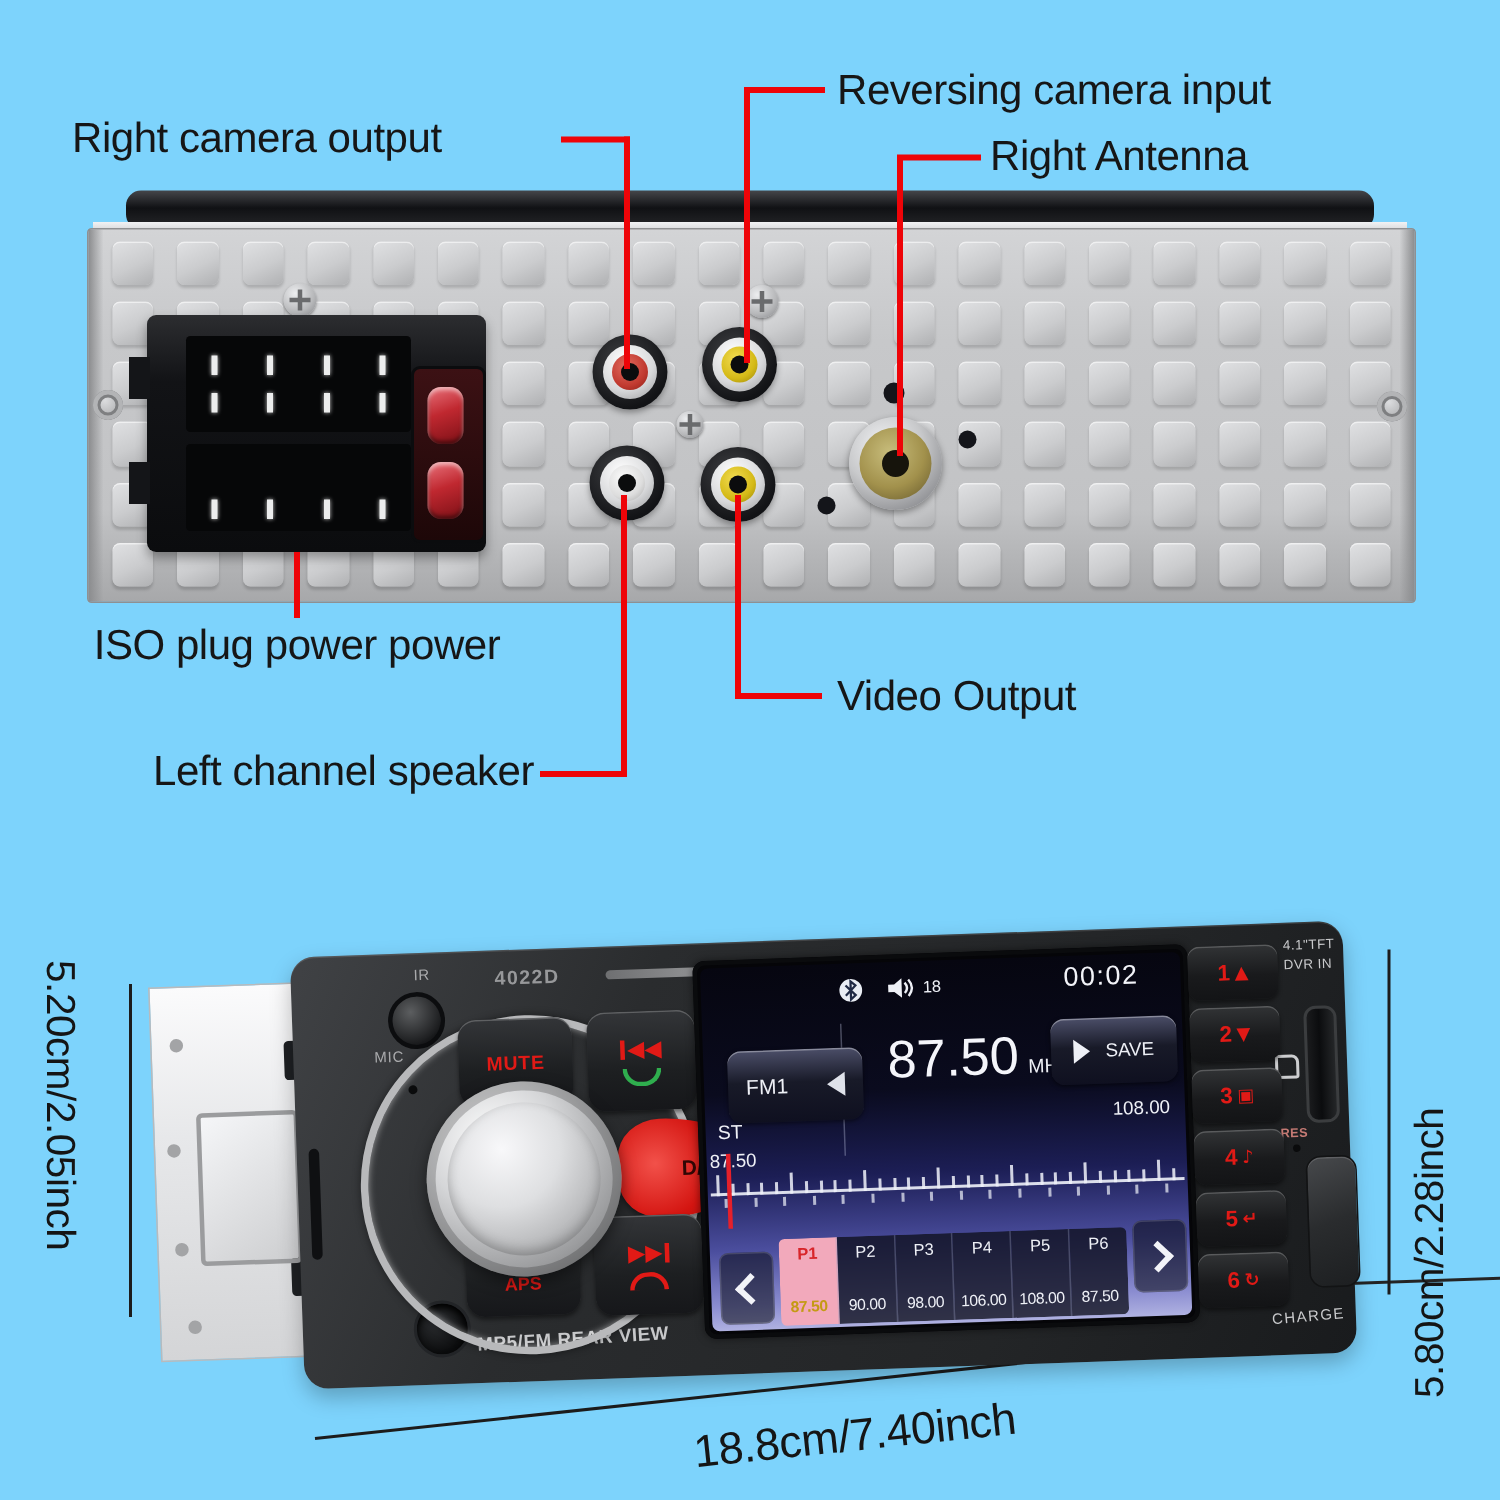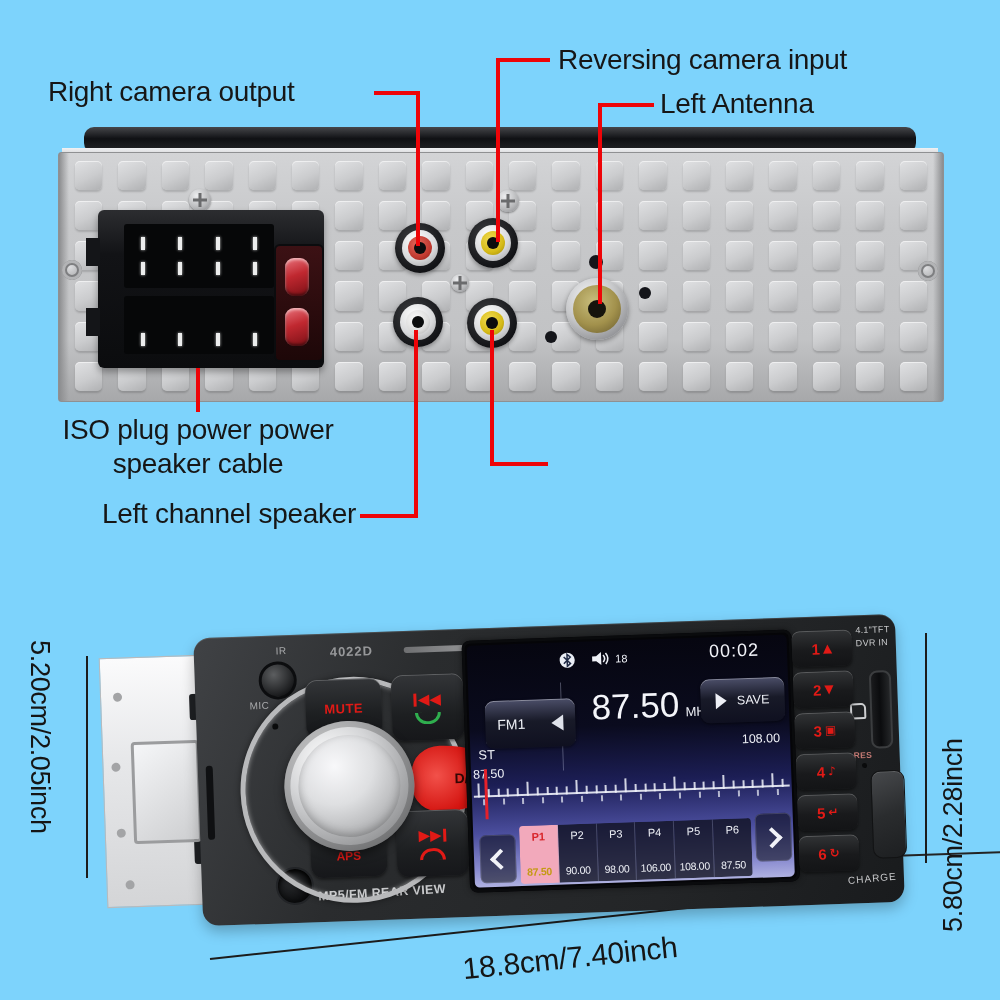--- a/index.html
+++ b/index.html
@@ -367,23 +367,23 @@
   <div class="redline" style="left:602px;top:103px;width:52px;height:4px;"></div>
   <div class="redline" style="left:598px;top:103px;width:4px;height:201px;"></div>
   <div class="redline" style="left:196px;top:368px;width:4px;height:44px;"></div>
   <div class="redline" style="left:490px;top:330px;width:4px;height:136px;"></div>
   <div class="redline" style="left:490px;top:462px;width:58px;height:4px;"></div>
   <div class="redline" style="left:414px;top:330px;width:4px;height:188px;"></div>
   <div class="redline" style="left:360px;top:514px;width:58px;height:4px;"></div>
 
   <div class="callout" style="left:558px;top:44px;">Reversing camera input</div>
   <div class="callout" style="left:48px;top:76px;">Right camera output</div>
-  <div class="callout" style="left:660px;top:88px;">Left Antenna</div>
+  <div class="callout" style="left:660px;top:88px;">Right Antenna</div>
   <div class="callout" style="left:30px;top:414px;width:336px;text-align:center;">ISO plug power power</div>
-  <div class="callout" style="left:30px;top:448px;width:336px;text-align:center;">speaker cable</div>
+  <div class="callout" style="left:558px;top:448px;">Video Output</div>
   <div class="callout" style="left:40px;top:498px;width:316px;text-align:right;">Left channel speaker</div>
 
   <div class="sleeve">
     <div class="sleeve-tab" style="top:38px;"></div>
     <div class="sleeve-tab" style="top:182px;"></div>
     <div class="sleeve-bracket"></div>
     <div class="sleeve-hole" style="left:12px;top:34px;"></div>
     <div class="sleeve-hole" style="left:8px;top:104px;"></div>
     <div class="sleeve-hole" style="left:11px;top:170px;"></div>
     <div class="sleeve-hole" style="left:18px;top:222px;"></div>

